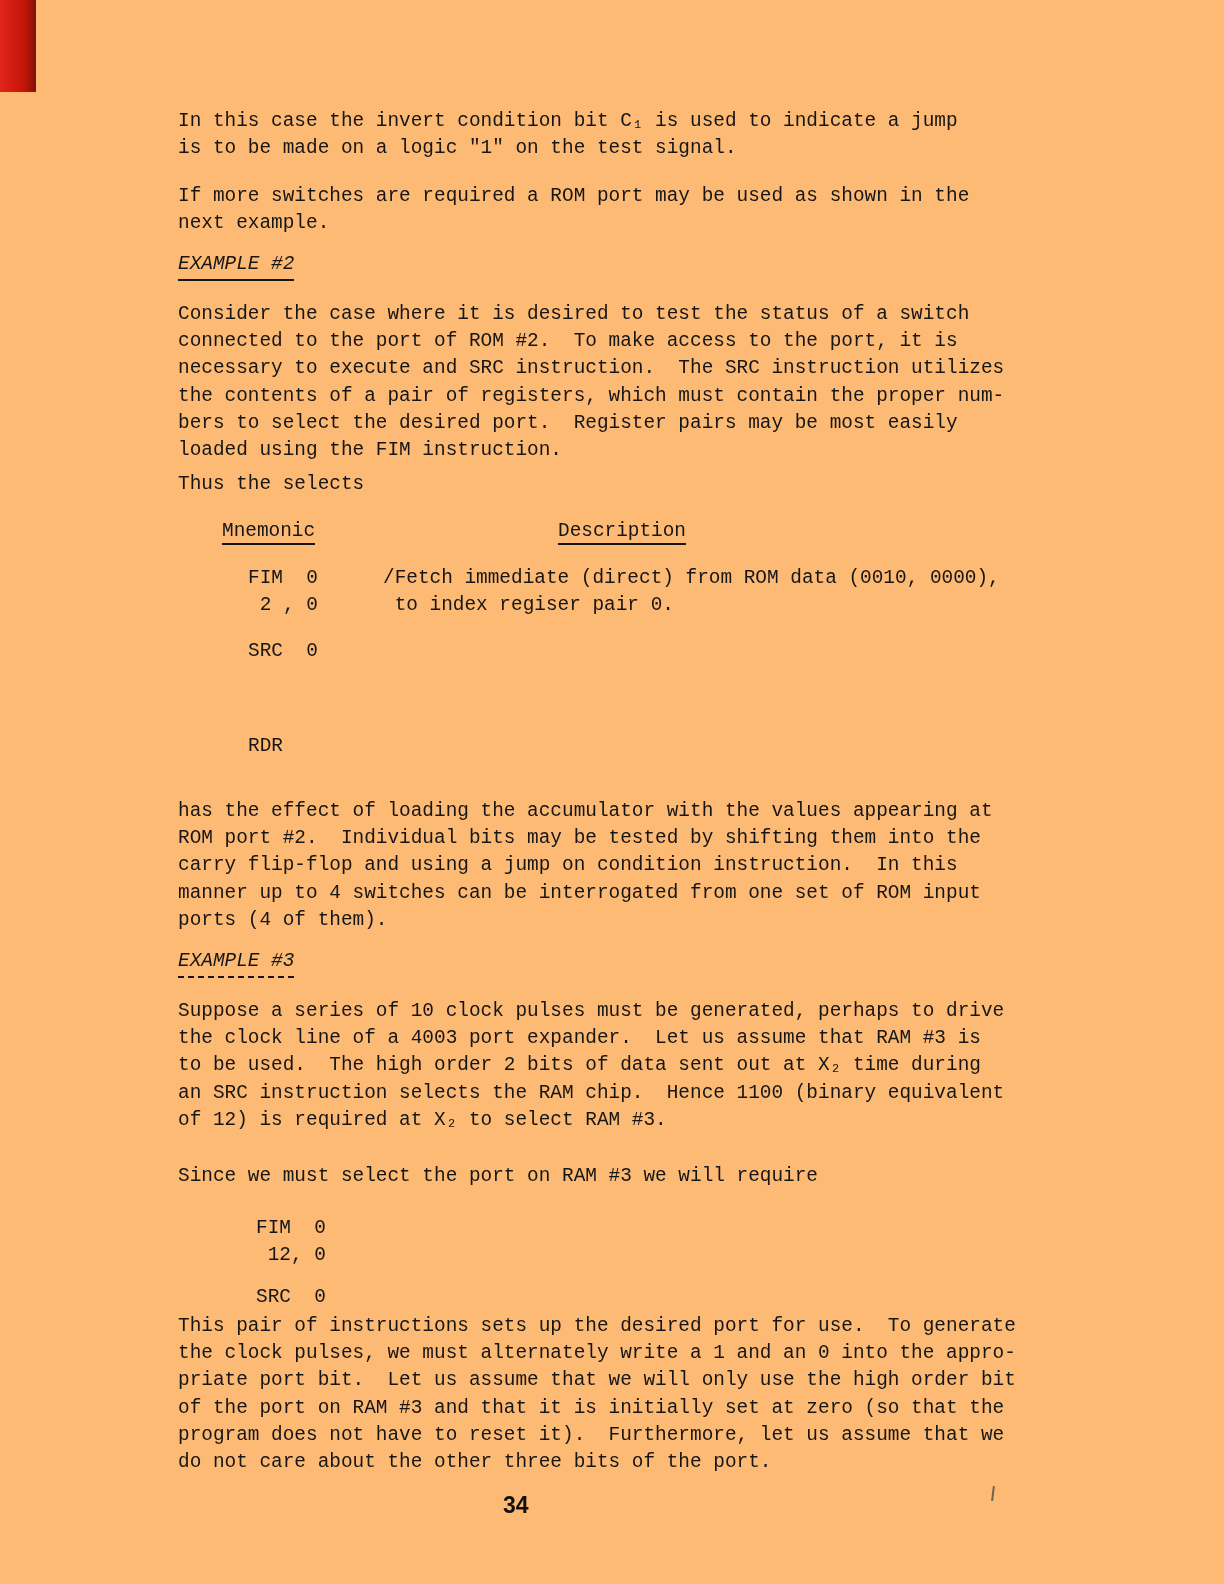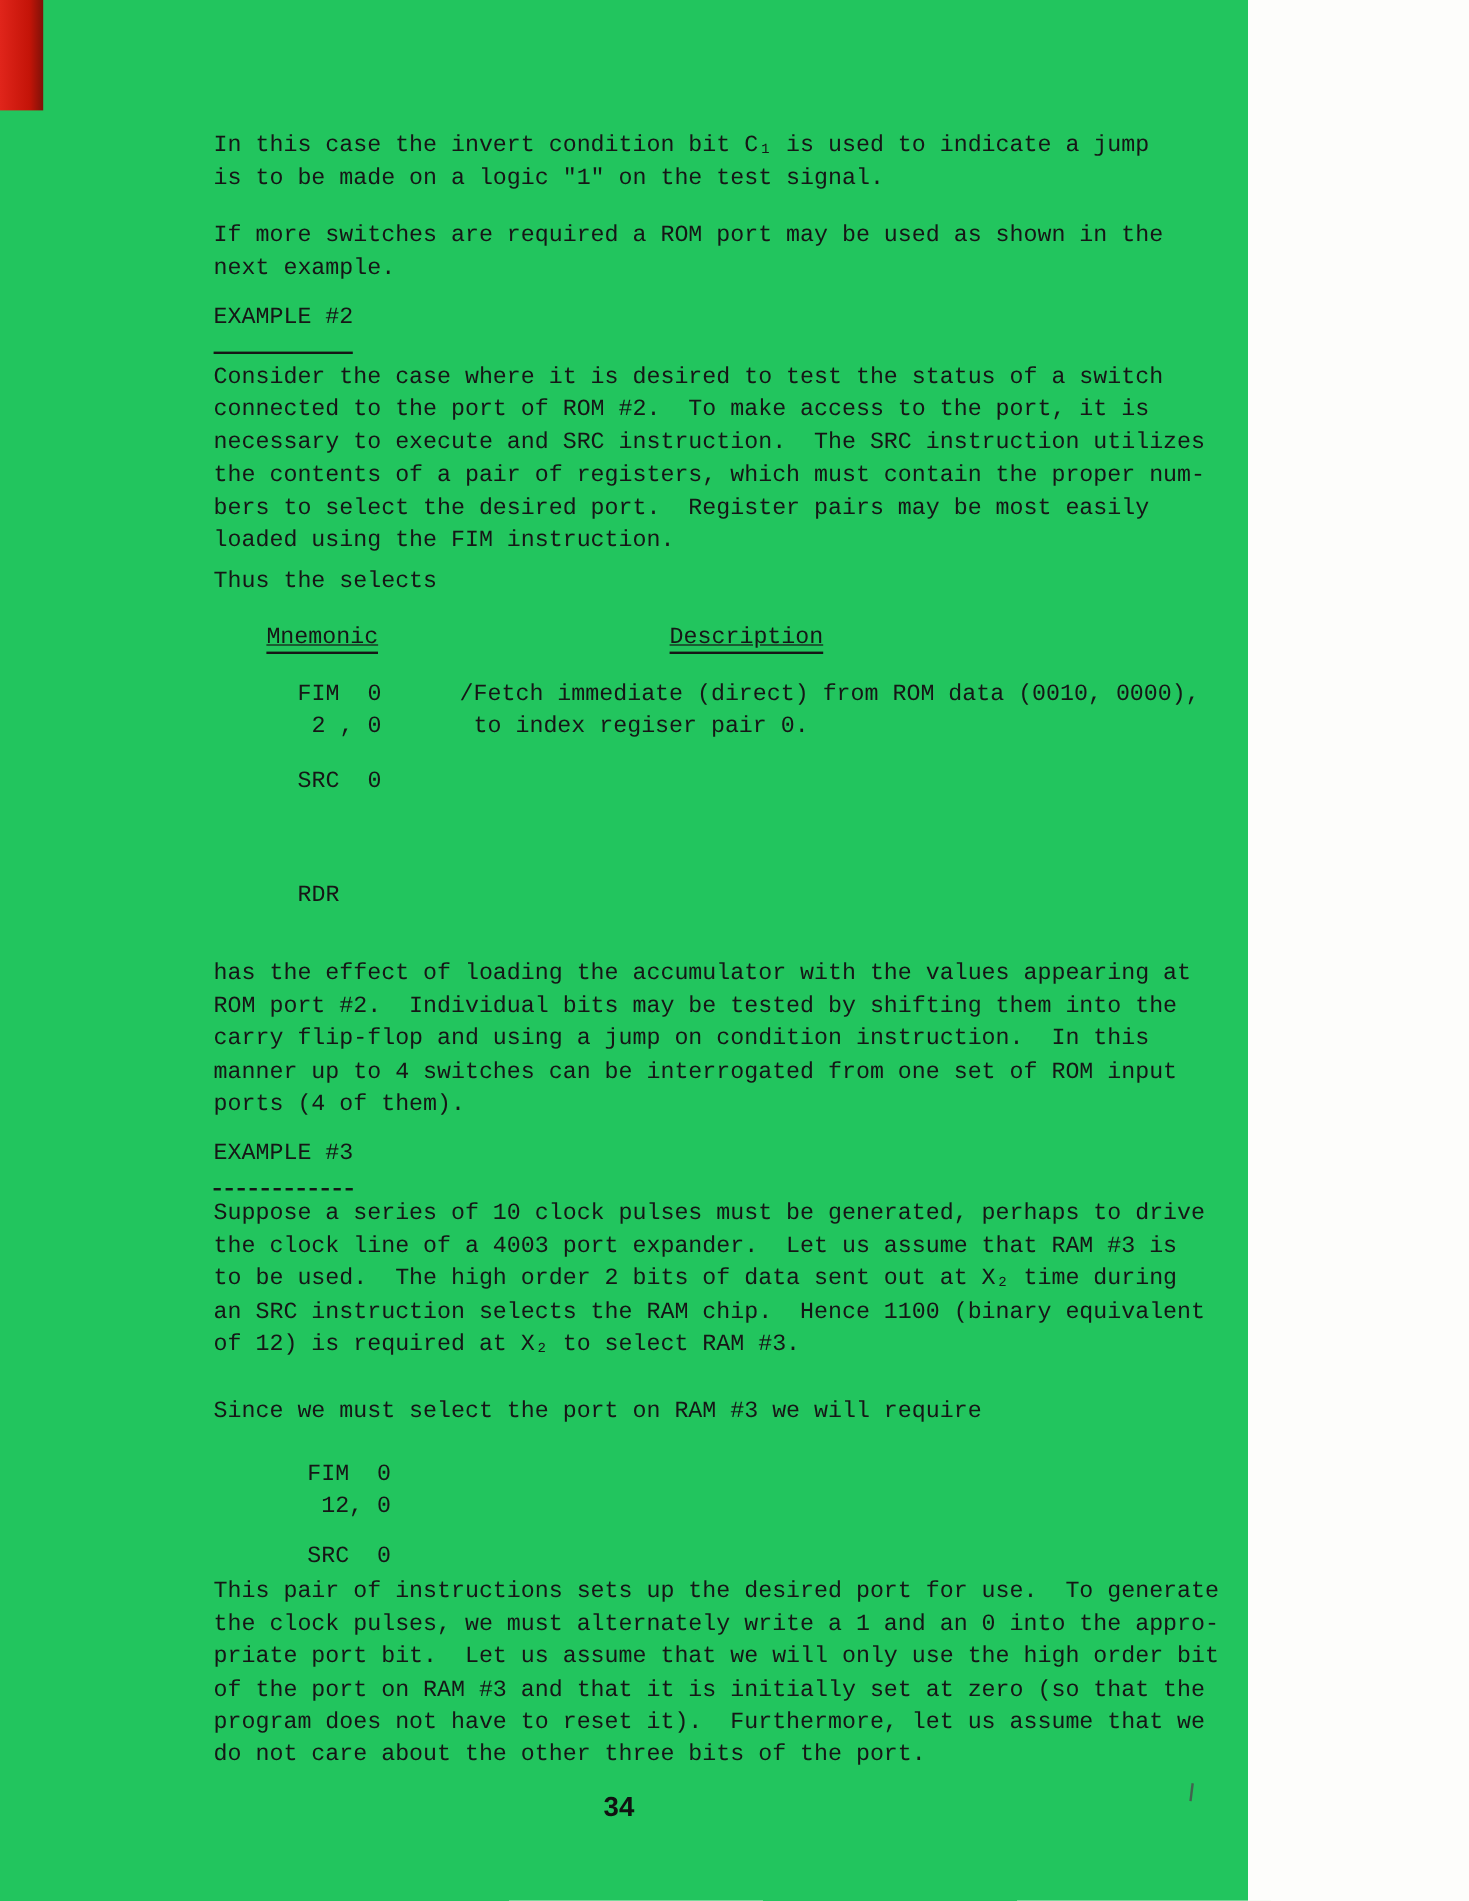--- a/index.html
+++ b/index.html
@@ -1,40 +1,40 @@
 <!DOCTYPE html>
 <html><head>
 <meta charset="utf-8">
 <style>
   html,body{margin:0;padding:0;background:#fdfdfb;}
   .page{
     position:relative;
-    width:1040px;height:1584px;
-    background:#22c55e;
+    width:1224px;height:1584px;
+    background:#fdba74;
     color:#161616;
     font-family:"Liberation Mono","DejaVu Sans Mono",monospace;
     font-size:19.4px;
     line-height:27.2px;
     overflow:hidden;
   }
   .t{
     position:absolute;
     left:178px;
     white-space:pre;
   }
   .heading{
     border-bottom:2px solid #161616;
-    padding-bottom:15px;
+    padding-bottom:1px;
     display:inline-block;
+    font-style:italic;
   }
   #h-ex3 .heading{border-bottom-style:dashed;text-align:right;}
   .col-head{
     border-bottom:2px solid #161616;
     padding-bottom:1px;
-    text-decoration:underline;
   }
   #p1{top:108px}
   #p2{top:183px}
   #h-ex2{top:251px}
   #p3{top:301px}
   #lead-seq{top:471px}
   #col-head-mn{top:518px;left:222px}
   #col-head-desc{top:518px;left:558px}
   #r1-mn{top:565px;left:248px}
   #r1-desc{top:565px;left:383px}

